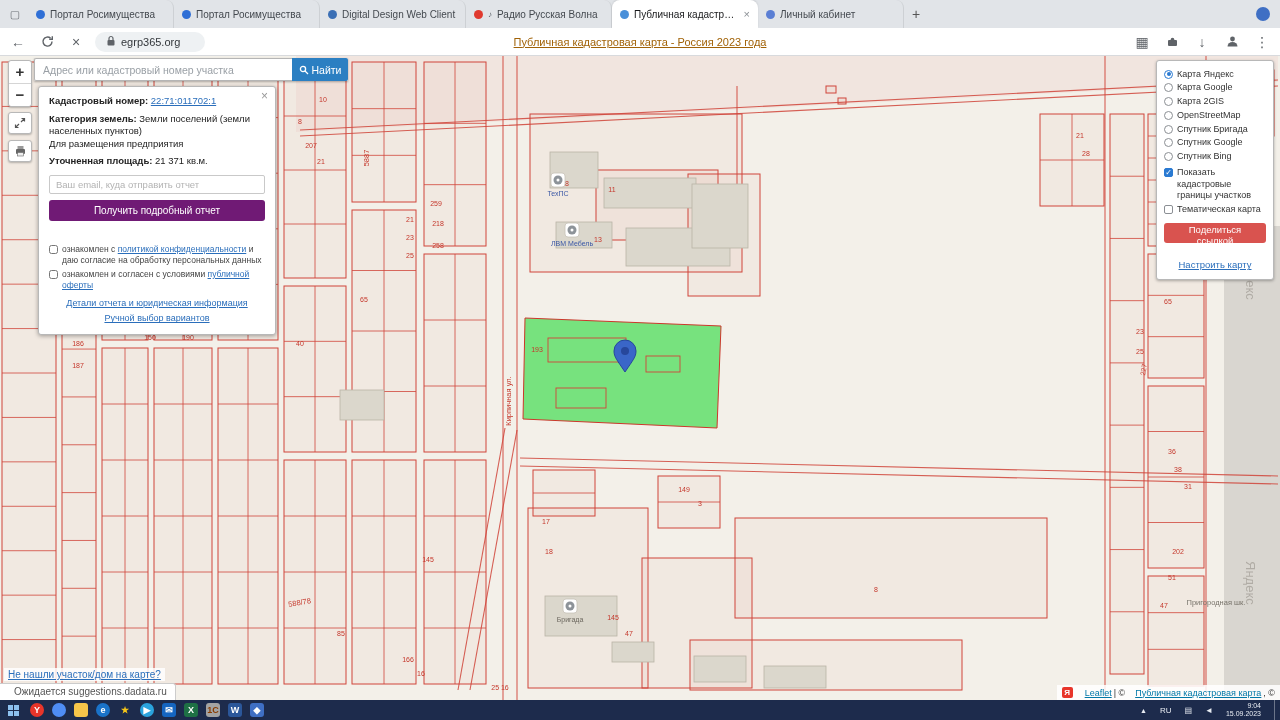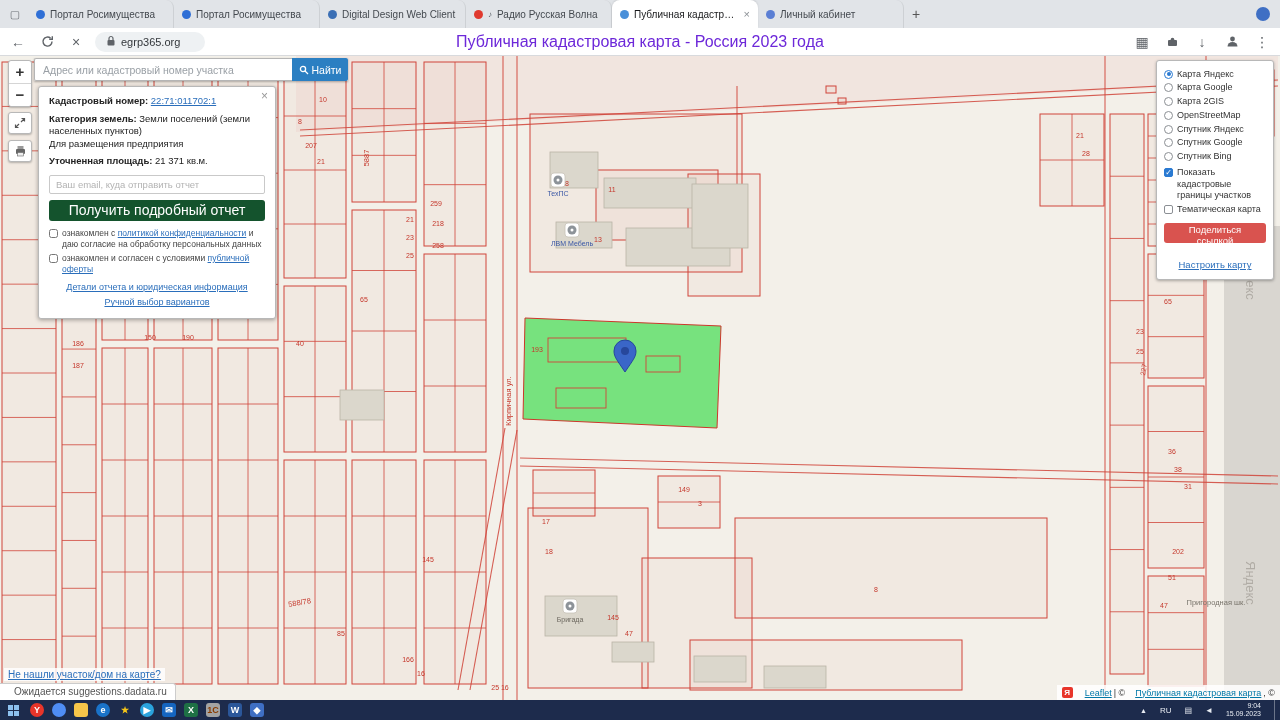--- a/index.html
+++ b/index.html
@@ -17,21 +17,21 @@
   .tab-close{font-size:11px;color:#8a8f94;flex:none;}
   .audio-ico{font-size:8px;color:#5a6067;flex:none;}
   .newtab{width:24px;height:24px;margin-bottom:2px;display:flex;align-items:center;justify-content:center;font-size:14px;color:#555;}
   .tb-spacer{flex:1;}
   .profile-dot{width:14px;height:14px;border-radius:50%;background:#3f6fc4;margin:0 10px 7px 0;}
 
   
   #toolbar{position:absolute;top:28px;left:0;right:0;height:28px;background:#fff;border-bottom:1px solid #d8dadd;display:flex;align-items:center;padding:0 8px;gap:9px;}
   .tb-btn{width:20px;height:20px;display:flex;align-items:center;justify-content:center;color:#5f6368;font-size:14px;flex:none;}
   .addr{height:20px;background:#eef1f3;border-radius:11px;display:flex;align-items:center;gap:5px;padding:0 11px;font-size:11px;color:#33373b;min-width:110px;flex:none;}
-  .tb-title{position:absolute;left:50%;transform:translateX(-50%);font-size:16px;color:#6d28d9;white-space:nowrap;}
+  .tb-title{position:absolute;left:50%;transform:translateX(-50%);font-size:11px;color:#a16207;white-space:nowrap;text-decoration:underline;}
   .tb-right{margin-left:auto;display:flex;gap:10px;align-items:center;}
 
   
   #map-area{position:absolute;top:56px;left:0;width:1280px;height:644px;overflow:hidden;background:#f3f0e9;}
   #map-svg{position:absolute;left:0;top:0;width:1280px;height:644px;}
   #map-svg text{font-family:"Liberation Sans",sans-serif;}
 
   .zoom-box{position:absolute;left:8px;top:4px;width:24px;background:#fff;border:1px solid #b8b8b8;border-radius:3px;box-shadow:0 1px 2px rgba(0,0,0,.25);}
   .zbtn{height:22px;line-height:22px;text-align:center;font-size:15px;font-weight:bold;color:#333;}
   .zsep{height:1px;background:#d5d5d5;}
@@ -42,21 +42,21 @@
   .search-bar input{width:258px;border:1px solid #b5b5b5;border-right:none;padding:0 8px;font-size:10.5px;border-radius:2px 0 0 2px;font-family:"Liberation Sans",sans-serif;color:#333;}
   .search-bar input::placeholder{color:#9aa0a6;}
   .search-bar button{width:56px;background:#2b7fc2;color:#fff;border:none;font-size:10.5px;display:flex;align-items:center;justify-content:center;gap:3px;border-radius:0 2px 2px 0;font-family:"Liberation Sans",sans-serif;}
 
   .info-panel{position:absolute;left:38px;top:30px;width:238px;background:#fff;border:1px solid #b8b8b8;border-radius:3px;box-shadow:0 1px 4px rgba(0,0,0,.35);padding:8px 10px 9px;font-size:9.5px;color:#222;line-height:1.32;}
   .info-panel a{color:#2a6ebb;text-decoration:underline;}
   .ip-row{margin-bottom:5px;}
   .panel-close{position:absolute;top:2px;right:7px;font-size:12px;color:#999;}
   .ip-email{width:100%;height:19px;border:1px solid #c9c9c9;border-radius:2px;font-size:9.5px;padding:0 6px;margin:2px 0 6px;font-family:"Liberation Sans",sans-serif;}
   .ip-email::placeholder{color:#b3b3b3;}
-  .ip-report{width:100%;height:21px;background:#14532d;color:#fff;border:none;border-radius:3px;font-size:14px;margin-bottom:7px;font-family:"Liberation Sans",sans-serif;}
+  .ip-report{width:100%;height:21px;background:#701a75;color:#fff;border:none;border-radius:3px;font-size:10px;margin-bottom:23px;font-family:"Liberation Sans",sans-serif;}
   .ip-check{display:flex;gap:4px;font-size:8.5px;color:#444;margin-bottom:3px;align-items:flex-start;}
   .ip-check input{width:9px;height:9px;margin:1px 0 0;flex:none;}
   .ip-links{text-align:center;margin-top:5px;}
   .ip-links div{margin-top:3px;}
   .ip-links a{font-size:9px;}
 
   .layers-panel{position:absolute;right:6px;top:4px;width:118px;background:#fff;border:1px solid #b8b8b8;border-radius:3px;box-shadow:0 1px 3px rgba(0,0,0,.3);padding:5px 7px 7px;}
   .lrow{display:flex;align-items:flex-start;gap:4px;margin:2.5px 0;}
   .radio{width:9px;height:9px;border:1px solid #8b8f94;border-radius:50%;flex:none;position:relative;margin-top:1px;background:#fff;}
   .radio.sel{border-color:#2a7ad2;}
@@ -497,21 +497,21 @@
           <div class="lrow">
             <span class="radio"></span>
             <span class="ltext">Карта 2GIS</span>
           </div>
           <div class="lrow">
             <span class="radio"></span>
             <span class="ltext">OpenStreetMap</span>
           </div>
           <div class="lrow">
             <span class="radio"></span>
-            <span class="ltext">Спутник Яндекс</span>
+            <span class="ltext">Спутник Бригада</span>
           </div>
           <div class="lrow">
             <span class="radio"></span>
             <span class="ltext">Спутник Google</span>
           </div>
           <div class="lrow">
             <span class="radio"></span>
             <span class="ltext">Спутник Bing</span>
           </div>
         </div>

